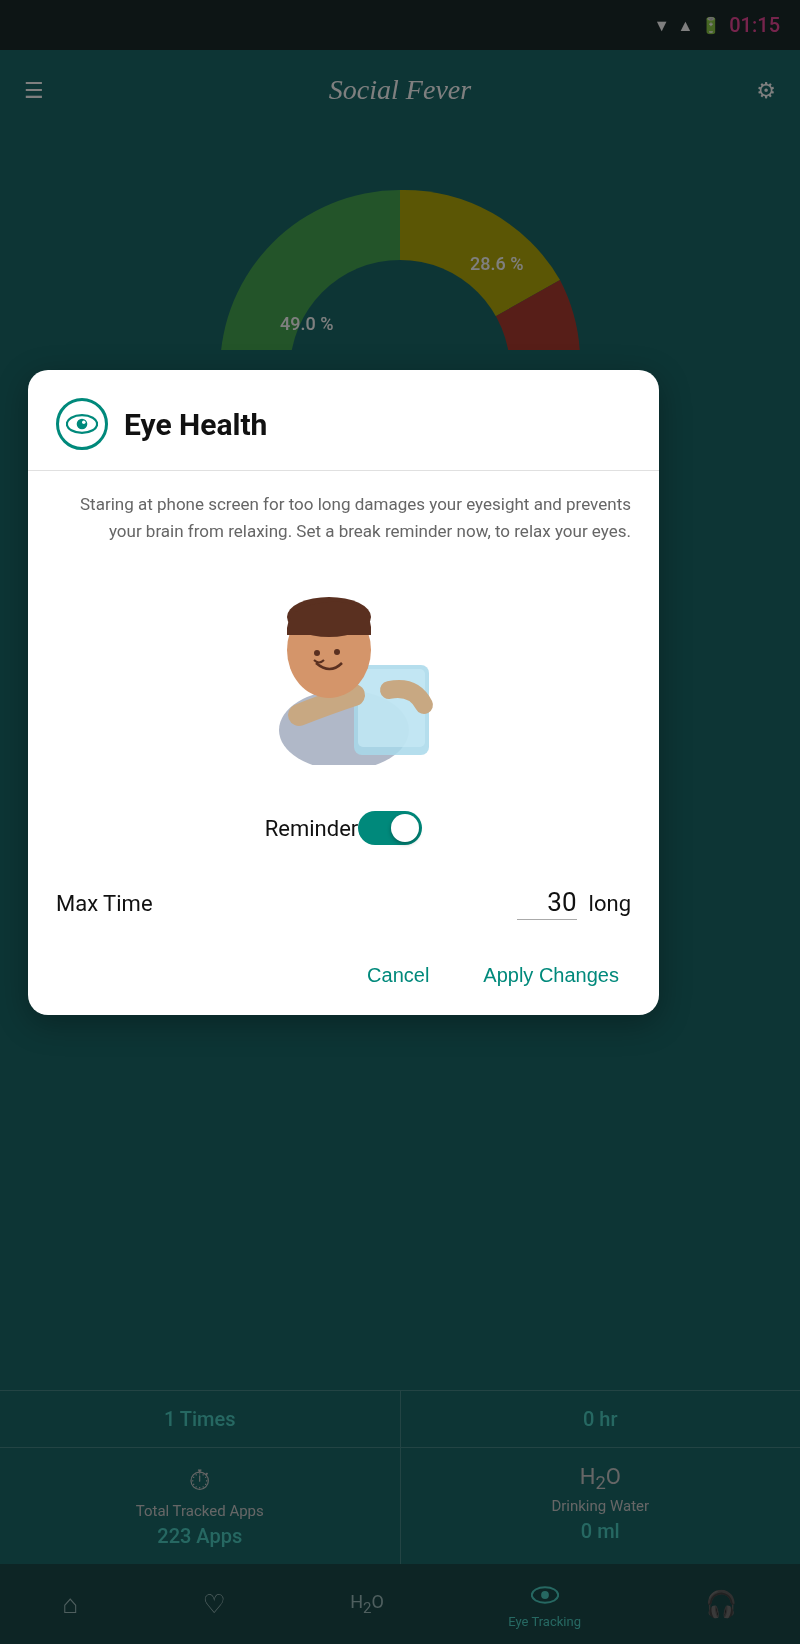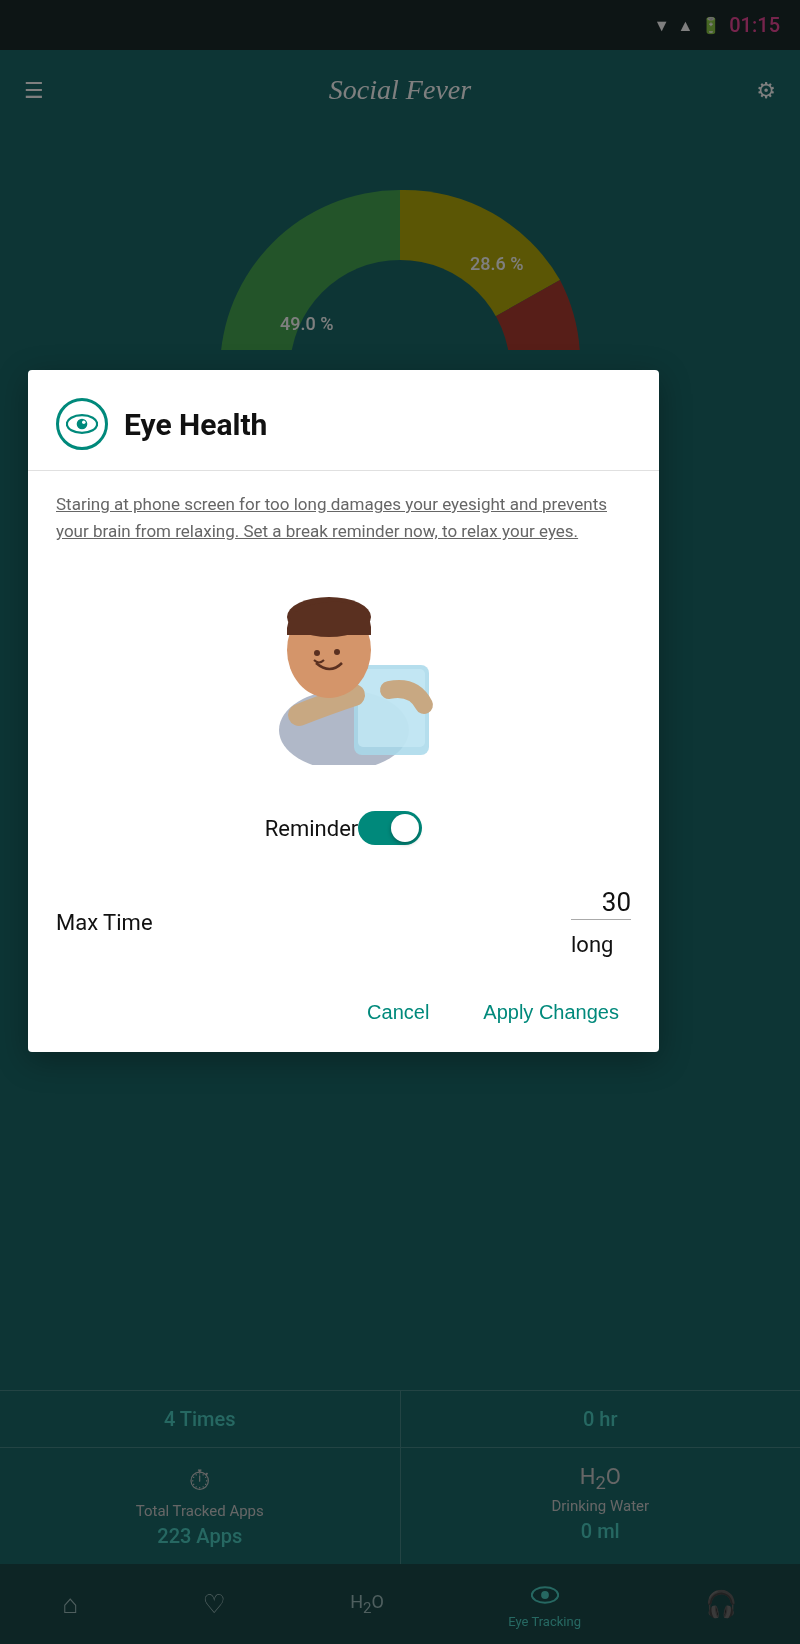--- a/index.html
+++ b/index.html
@@ -100,21 +100,21 @@
       z-index: 10;
     }
 
     
     .dialog {
       position: absolute;
       top: 370px;
       left: 28px;
       width: 631px;
       background: white;
-      border-radius: 4px;
+      border-radius: 20px;
       z-index: 20;
       padding: 0 0 20px 0;
       box-shadow: 0 8px 32px rgba(0,0,0,0.3);
     }
 
     .dialog-header {
       display: flex;
       align-items: center;
       padding: 28px 28px 20px 28px;
       gap: 16px;
@@ -141,26 +141,25 @@
     }
 
     .dialog-divider {
       width: 100%;
       height: 1px;
       background: #e0e0e0;
       margin-bottom: 20px;
     }
 
     .dialog-description {
-      text-align: left;
+      text-align: right;
       color: #666;
       font-size: 17px;
       line-height: 1.6;
       padding: 0 28px 20px 28px;
-      text-decoration: underline;
     }
 
     
     .illustration {
       display: flex;
       justify-content: center;
       margin-bottom: 30px;
       height: 200px;
       align-items: center;
     }
@@ -213,21 +212,20 @@
       margin-bottom: 20px;
     }
     .maxtime-label {
       font-size: 22px;
       color: #111;
     }
     .maxtime-value-container {
       display: flex;
       align-items: baseline;
       gap: 12px;
-      flex-direction: column;
     }
     .maxtime-value {
       font-size: 26px;
       color: #111;
       border-bottom: 1.5px solid #aaa;
       padding-bottom: 2px;
       min-width: 60px;
       text-align: right;
     }
     .maxtime-unit {
@@ -426,21 +424,21 @@
     <button class="btn-cancel">Cancel</button>
     <button class="btn-apply">Apply Changes</button>
   </div>
 
 </div>
 
 <div style="position:absolute; bottom:80px; left:0; width:100%; background:#1a6b6b;">
 
   <div class="stats-row">
     <div class="stat-cell">
-      <div class="stat-value-teal">4 Times</div>
+      <div class="stat-value-teal">1 Times</div>
     </div>
     <div class="stat-cell">
       <div class="stat-value-teal">0 hr</div>
     </div>
   </div>
 
   <div class="stats-row">
     <div class="stat-cell">
       <div class="stat-icon">⏱</div>
       <div class="stat-label">Total Tracked Apps</div>

